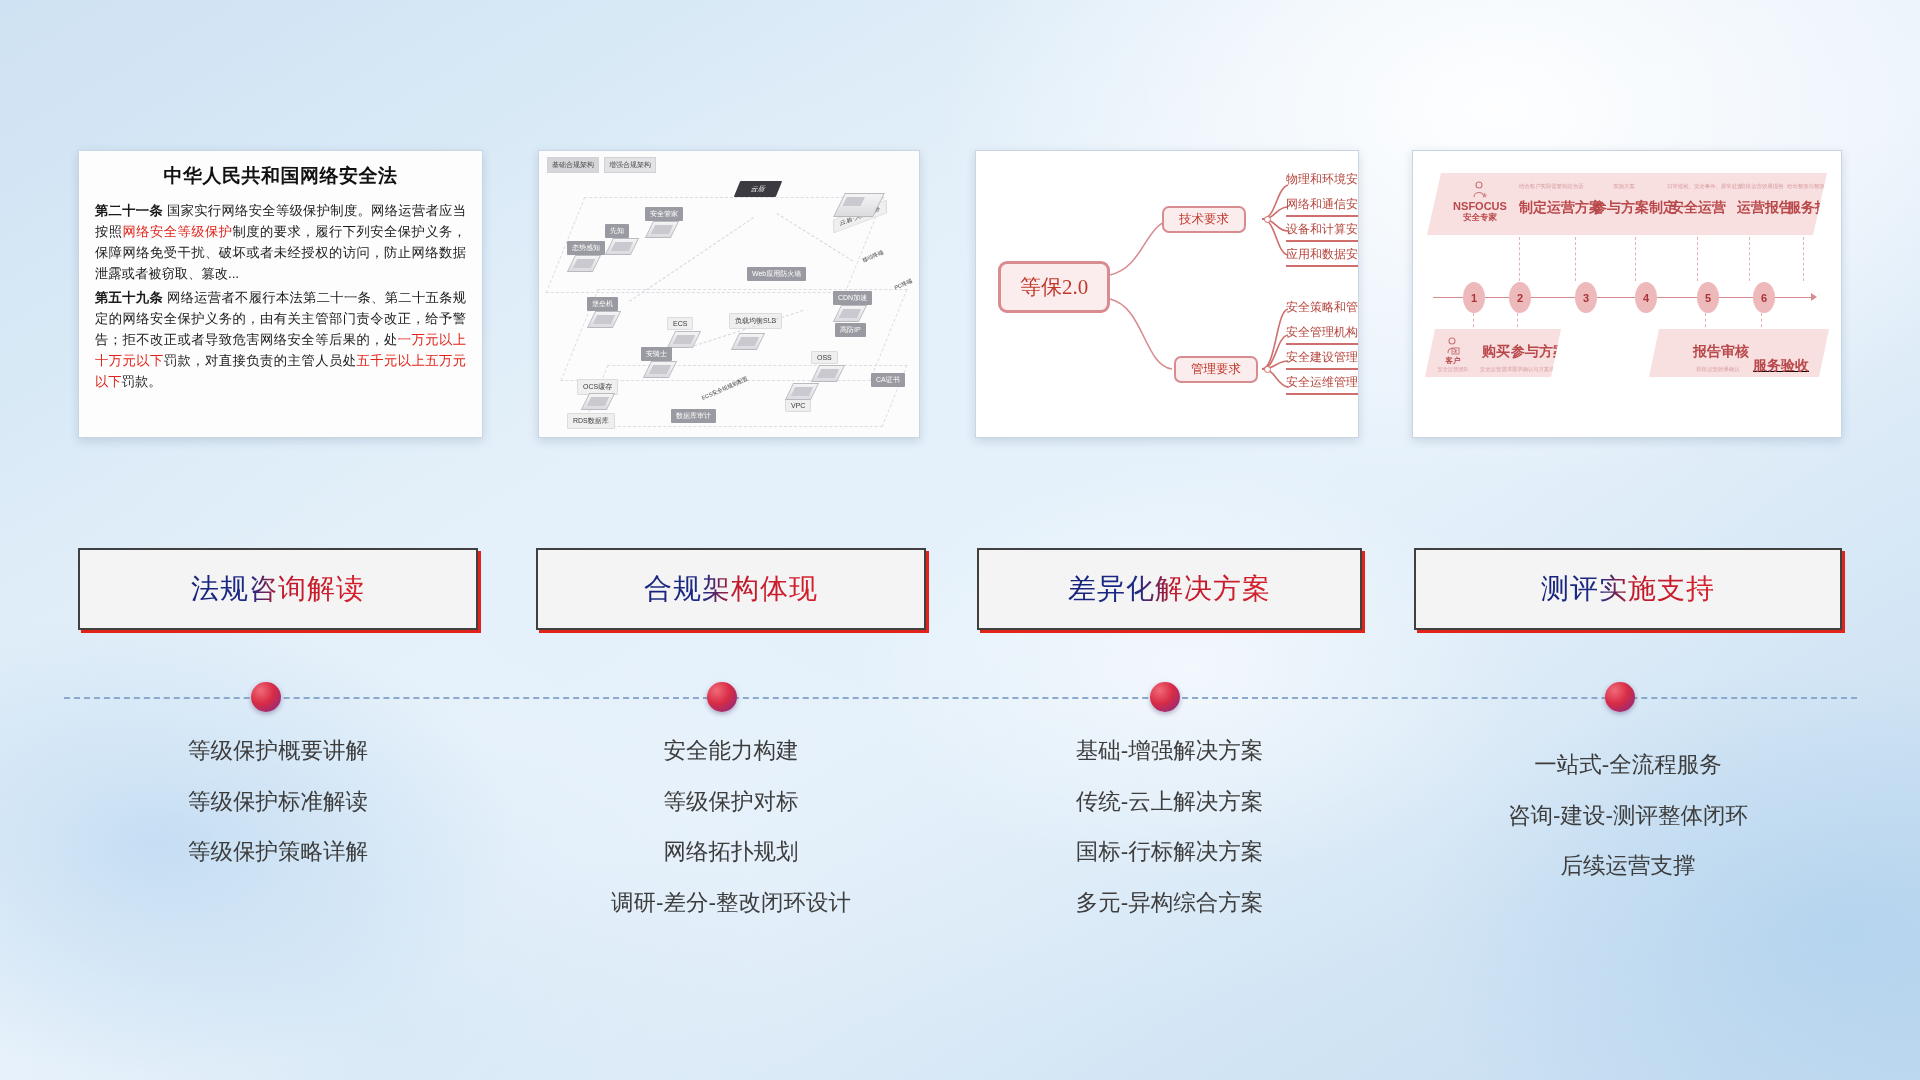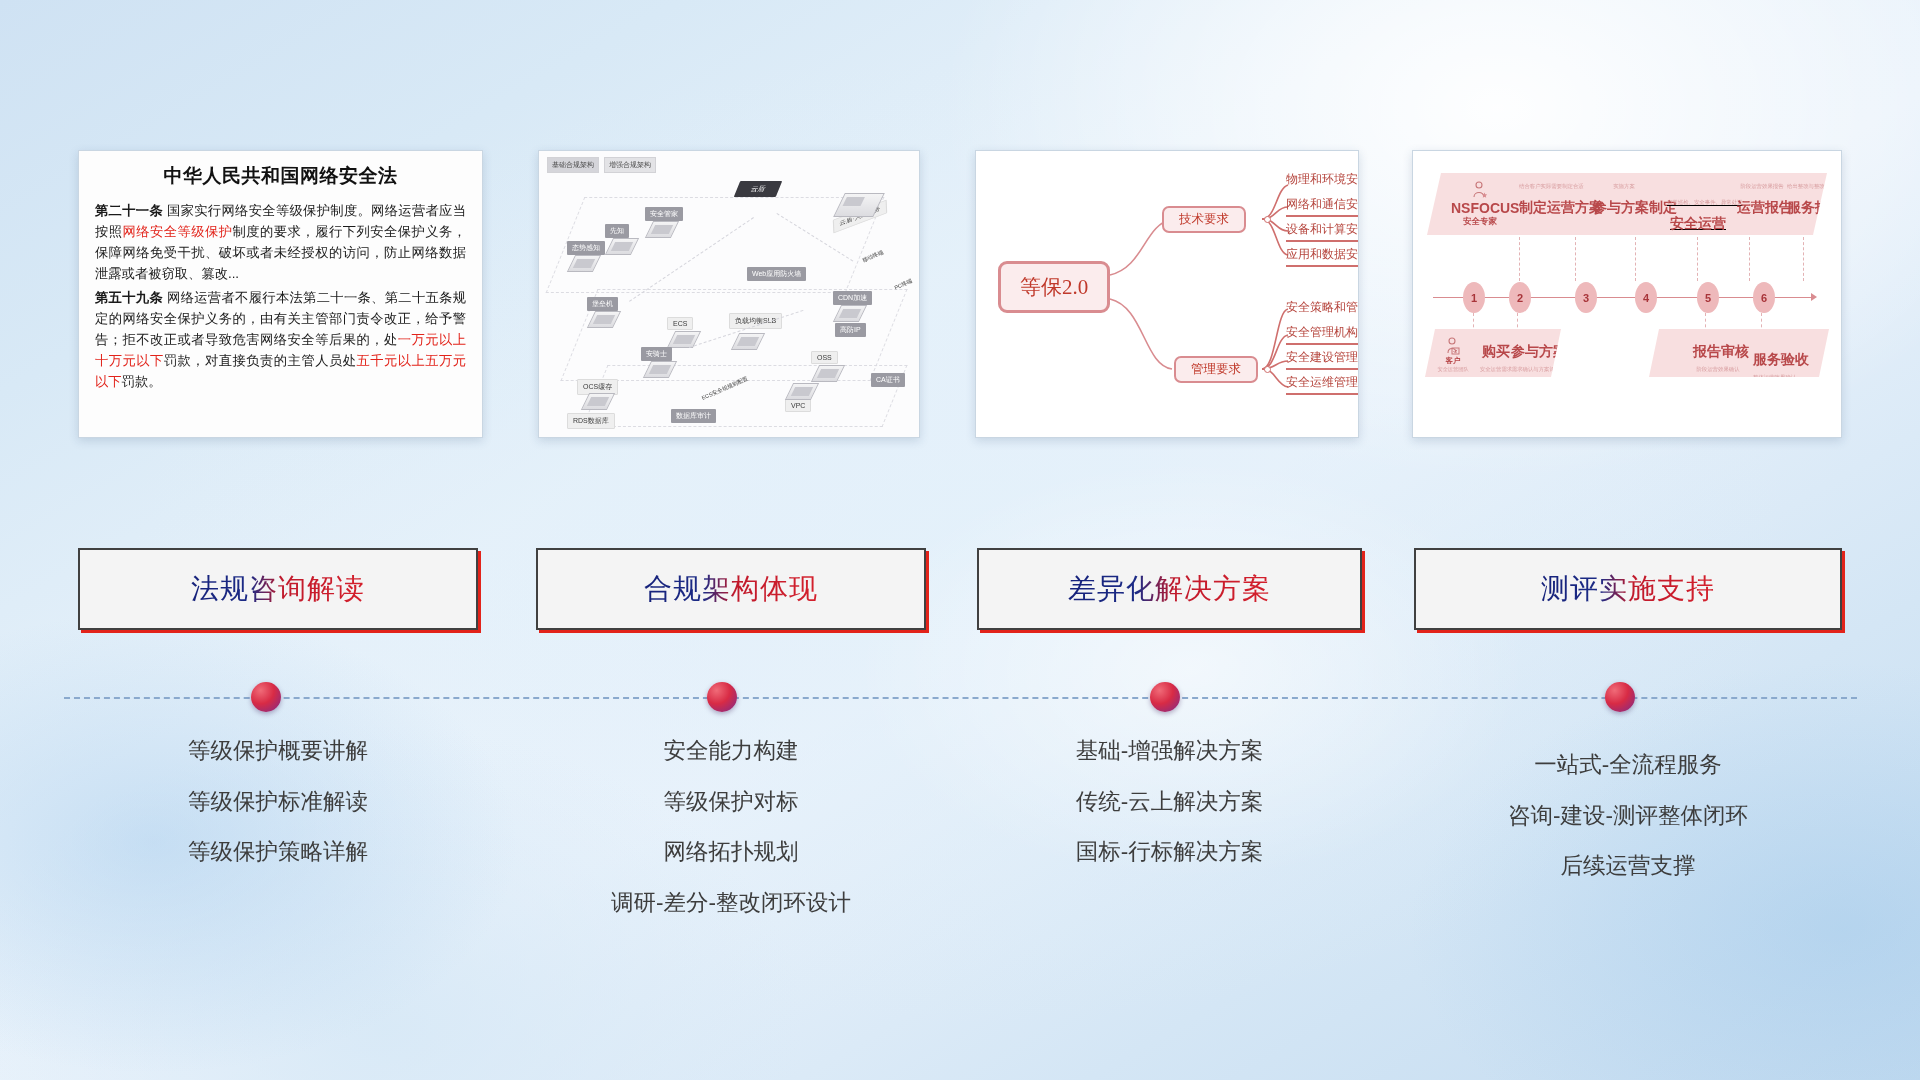--- a/index.html
+++ b/index.html
@@ -251,33 +251,33 @@
     <div class="card c4">
       <div class="nsf">
 
         <div class="band top">
           <div style="position:absolute;left:24px;top:8px;text-align:center;width:58px;">
             <svg width="16" height="18" viewBox="0 0 16 18" style="display:block;margin:0 auto 1px;">
               <circle cx="7" cy="4" r="3" fill="none" stroke="#c8787a" stroke-width="1.1"></circle>
               <path d="M2 16 C2 10,12 10,12 16" fill="none" stroke="#c8787a" stroke-width="1.1"></path>
               <path d="M12.5 11.5l.8 1.8 1.9.2-1.4 1.3.4 1.9-1.7-1-1.7 1 .4-1.9-1.4-1.3 1.9-.2z" fill="#d98c90"></path>
             </svg>
-            <div style="color:#b8484a;font-size:14px;font-weight:bold;">NSFOCUS</div>
+            <div style="color:#b8484a;font-size:11px;font-weight:bold;">NSFOCUS</div>
             <div style="color:#b8484a;font-size:8.5px;font-weight:bold;">安全专家</div>
           </div>
 
           <div style="position:absolute;left:92px;top:10px;width:62px;text-align:center;">
             <div class="bsub">结合客户实际需要制定合适</div>
             <div class="bmain" style="margin-top:9px;">制定运营方案</div>
           </div>
           <div style="position:absolute;left:166px;top:10px;width:62px;text-align:center;">
             <div class="bsub">实施方案</div>
             <div class="bmain" style="margin-top:9px;">参与方案制定</div>
           </div>
-          <div style="position:absolute;left:240px;top:26px;width:62px;text-align:center;text-decoration:underline;">
+          <div style="position:absolute;left:240px;top:10px;width:62px;text-align:center;">
             <div class="bsub">日常巡检、安全事件、异常处置</div>
             <div class="bmain" style="margin-top:9px;">安全运营</div>
           </div>
           <div style="position:absolute;left:310px;top:10px;width:50px;text-align:center;">
             <div class="bsub">阶段运营效果报告</div>
             <div class="bmain" style="margin-top:9px;">运营报告</div>
           </div>
           <div style="position:absolute;left:360px;top:10px;width:54px;text-align:center;">
             <div class="bsub">给出整改与整改后云上整体运营效果</div>
             <div class="bmain" style="margin-top:9px;">服务报告</div>
@@ -325,21 +325,21 @@
             <div class="bmain">参与方案制定</div>
             <div class="bsub" style="margin-top:5px;">需求确认与方案评审</div>
           </div>
         </div>
 
         <div class="band b2">
           <div style="position:absolute;left:44px;top:14px;width:50px;text-align:center;">
             <div class="bmain">报告审核</div>
             <div class="bsub" style="margin-top:5px;">阶段运营效果确认</div>
           </div>
-          <div style="position:absolute;left:104px;top:22px;width:50px;">
+          <div style="position:absolute;left:104px;top:28px;width:50px;text-decoration:underline;">
             <div class="bmain">服务验收</div>
             <div class="bsub" style="margin-top:5px;">整体运营效果确认</div>
           </div>
         </div>
 
       </div>
     </div>
   </div>
 
   <div class="hdr h1">
@@ -369,20 +369,21 @@
   <div class="list l2">
     <div class="li">安全能力构建</div>
     <div class="li">等级保护对标</div>
     <div class="li">网络拓扑规划</div>
     <div class="li">调研-差分-整改闭环设计</div>
   </div>
   <div class="list l3">
     <div class="li">基础-增强解决方案</div>
     <div class="li">传统-云上解决方案</div>
     <div class="li">国标-行标解决方案</div>
+    <div class="li">多元-异构综合方案</div>
   </div>
   <div class="list l4">
     <div class="li">一站式-全流程服务</div>
     <div class="li">咨询-建设-测评整体闭环</div>
     <div class="li">后续运营支撑</div>
   </div>
 
 </div>
 
 </body></html>

